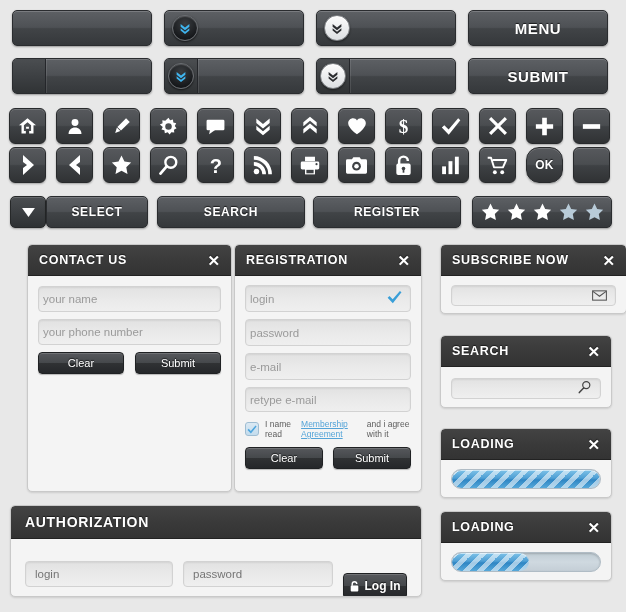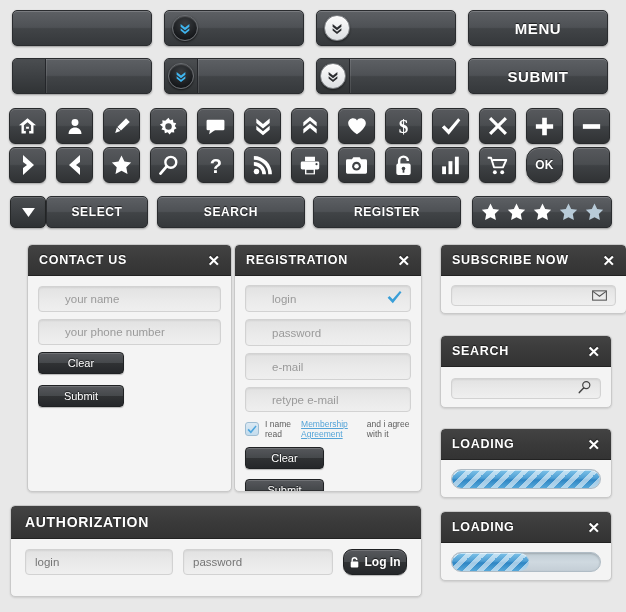--- a/index.html
+++ b/index.html
@@ -111,21 +111,21 @@
   .field {
     width:100%;
     height:26px;
     background:linear-gradient(to bottom,#e2e2e2 0%,#eaeaea 55%,#efefef 100%);
     border:1px solid #d2d2d2;
     border-radius:4px;
     box-shadow:inset 0 1px 2px rgba(0,0,0,.07);
     color:#9a9a9a;
     font-size:11.5px;
     font-family:"Liberation Sans", sans-serif;
-    padding:0 26px;
+    padding:0 4px;
     outline:none;
     display:flex; align-items:center;
     position:relative;
   }
   .field::placeholder { color:#9a9a9a; }
   textarea.field {
     height:78px; padding-top:7px; resize:none; line-height:1.3;
     display:block;
   }
   .field-wrap { position:relative; margin-bottom:7px; }
@@ -135,21 +135,21 @@
     height:22px; width:86px;
     border-radius:4px;
     background:linear-gradient(to bottom,#56585c 0%,#45484b 50%,#303234 51%,#25272a 100%);
     border:1px solid #1f2123;
     box-shadow:inset 0 1px 0 rgba(255,255,255,.16), 0 1px 1px rgba(0,0,0,.25);
     color:#fff; font-size:11px;
     display:flex; align-items:center; justify-content:center;
     text-shadow:0 -1px 1px rgba(0,0,0,.7);
     cursor:pointer;
   }
-  .btn-row { display:flex; gap:11px; margin-top:3px;flex-direction:column; }
+  .btn-row { display:flex; gap:11px; margin-top:3px; }
 
   .chk {
     width:14px; height:14px; border-radius:3px;
     background:linear-gradient(to bottom,#dbe9f3 0%,#c3dced 100%);
     border:1px solid #9fbdd2;
     display:flex; align-items:center; justify-content:center;
     flex:0 0 auto; cursor:pointer;
   }
   .chk svg { display:block; }
   .agree-row {
@@ -184,28 +184,29 @@
     height:26px;
     background:linear-gradient(to bottom,#e2e2e2 0%,#eaeaea 55%,#efefef 100%);
     border:1px solid #d2d2d2; border-radius:4px;
     box-shadow:inset 0 1px 2px rgba(0,0,0,.07);
     color:#9a9a9a; font-size:11.5px; padding:0 9px;
     font-family:"Liberation Sans", sans-serif;
     outline:none;
   }
   .login-btn {
     height:26px;
-    border-radius:9px;
+    border-radius:4px;
     background:linear-gradient(to bottom,#56585c 0%,#45484b 50%,#303234 51%,#25272a 100%);
     border:1px solid #1f2123;
     box-shadow:inset 0 1px 0 rgba(255,255,255,.16), 0 1px 1px rgba(0,0,0,.25);
     color:#fff; font-size:12px; font-weight:bold;
     display:flex; align-items:center; justify-content:center; gap:6px;
     text-shadow:0 -1px 1px rgba(0,0,0,.7);
     cursor:pointer;
+    margin-top:24px;
   }
 
   
   .stars {
     display:flex; align-items:center; justify-content:center; gap:7px;
   }
 </style>
 </head>
 <body>
 

